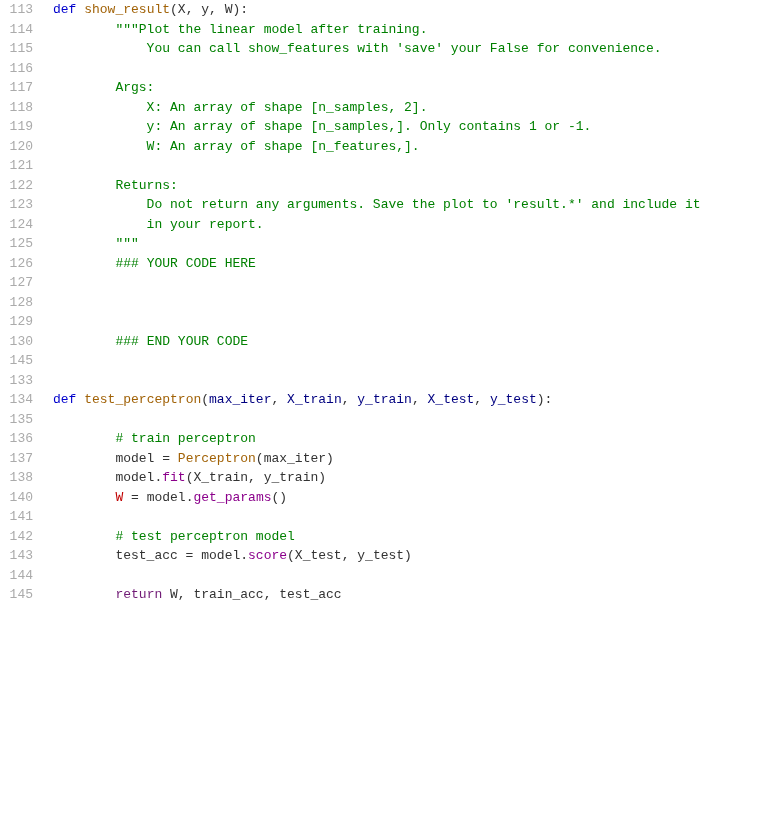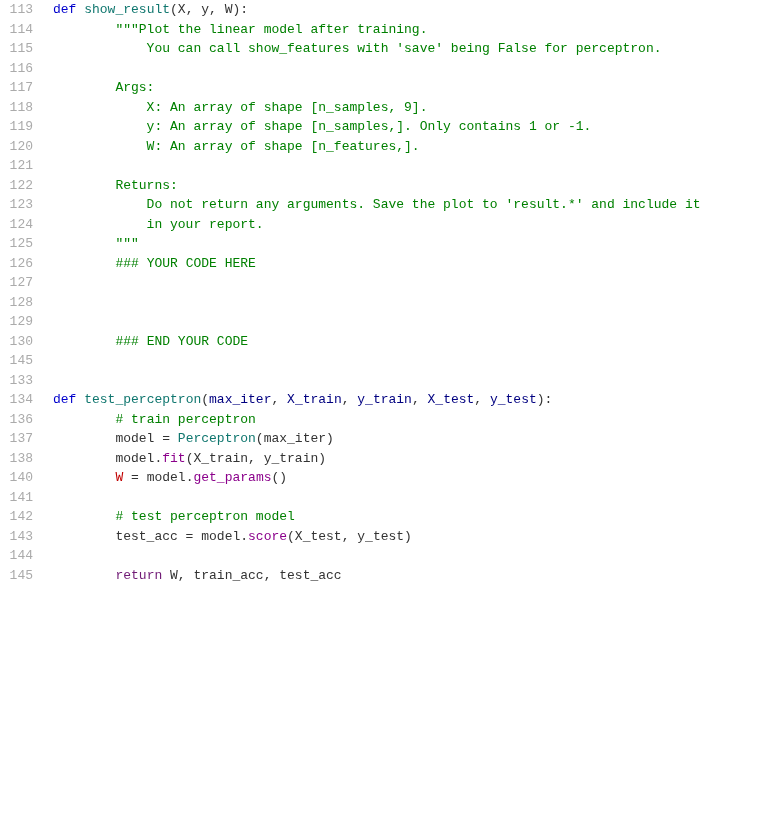--- a/index.html
+++ b/index.html
@@ -40,21 +40,21 @@
 
     .line-content {
       padding: 0 8px;
       white-space: pre;
       flex: 1;
       line-height: 1.5;
     }
 
     .kw-def { color: #0000cd; font-weight: normal; }
     .kw-blue { color: #701a75; }
-    .fn-name { color: #0f766e; }
+    .fn-name { color: #a16207; }
     .docstring { color: #008000; }
     .param { color: #000080; }
     .default { color: #333333; }
     .method { color: #8b008b; }
     .variable { color: #c00000; }
     .hash-comment { color: #008000; }
   </style>
 </head>
 <body>
 
@@ -63,33 +63,33 @@
       <div class="line-row">
         <span class="line-number">113</span>
         <span class="line-content"><span class="kw-def">def </span><span class="fn-name">show_result</span><span class="default">(X, y, W):</span></span>
       </div>
       <div class="line-row">
         <span class="line-number">114</span>
         <span class="line-content"><span class="docstring">        """Plot the linear model after training.</span></span>
       </div>
       <div class="line-row">
         <span class="line-number">115</span>
-        <span class="line-content"><span class="docstring">            You can call show_features with 'save' being False for perceptron.</span></span>
+        <span class="line-content"><span class="docstring">            You can call show_features with 'save' your False for convenience.</span></span>
       </div>
       <div class="line-row">
         <span class="line-number">116</span>
         <span class="line-content"><span class="default"></span></span>
       </div>
       <div class="line-row">
         <span class="line-number">117</span>
         <span class="line-content"><span class="docstring">        Args:</span></span>
       </div>
       <div class="line-row">
         <span class="line-number">118</span>
-        <span class="line-content"><span class="docstring">            X: An array of shape [n_samples, 9].</span></span>
+        <span class="line-content"><span class="docstring">            X: An array of shape [n_samples, 2].</span></span>
       </div>
       <div class="line-row">
         <span class="line-number">119</span>
         <span class="line-content"><span class="docstring">            y: An array of shape [n_samples,]. Only contains 1 or -1.</span></span>
       </div>
       <div class="line-row">
         <span class="line-number">120</span>
         <span class="line-content"><span class="docstring">            W: An array of shape [n_features,].</span></span>
       </div>
       <div class="line-row">
@@ -138,20 +138,24 @@
       </div>
       <div class="line-row">
         <span class="line-number">133</span>
         <span class="line-content"><span class="default"></span></span>
       </div>
       <div class="line-row">
         <span class="line-number">134</span>
         <span class="line-content"><span class="kw-def">def </span><span class="fn-name">test_perceptron</span><span class="default">(</span><span class="param">max_iter</span><span class="default">, </span><span class="param">X_train</span><span class="default">, </span><span class="param">y_train</span><span class="default">, </span><span class="param">X_test</span><span class="default">, </span><span class="param">y_test</span><span class="default">):</span></span>
       </div>
       <div class="line-row">
+        <span class="line-number">135</span>
+        <span class="line-content"><span class="default"></span></span>
+      </div>
+      <div class="line-row">
         <span class="line-number">136</span>
         <span class="line-content"><span class="default">        </span><span class="hash-comment"># train perceptron</span></span>
       </div>
       <div class="line-row">
         <span class="line-number">137</span>
         <span class="line-content"><span class="default">        model = </span><span class="fn-name">Perceptron</span><span class="default">(max_iter)</span></span>
       </div>
       <div class="line-row">
         <span class="line-number">138</span>
         <span class="line-content"><span class="default">        model</span><span class="default">.</span><span class="method">fit</span><span class="default">(X_train, y_train)</span></span>

